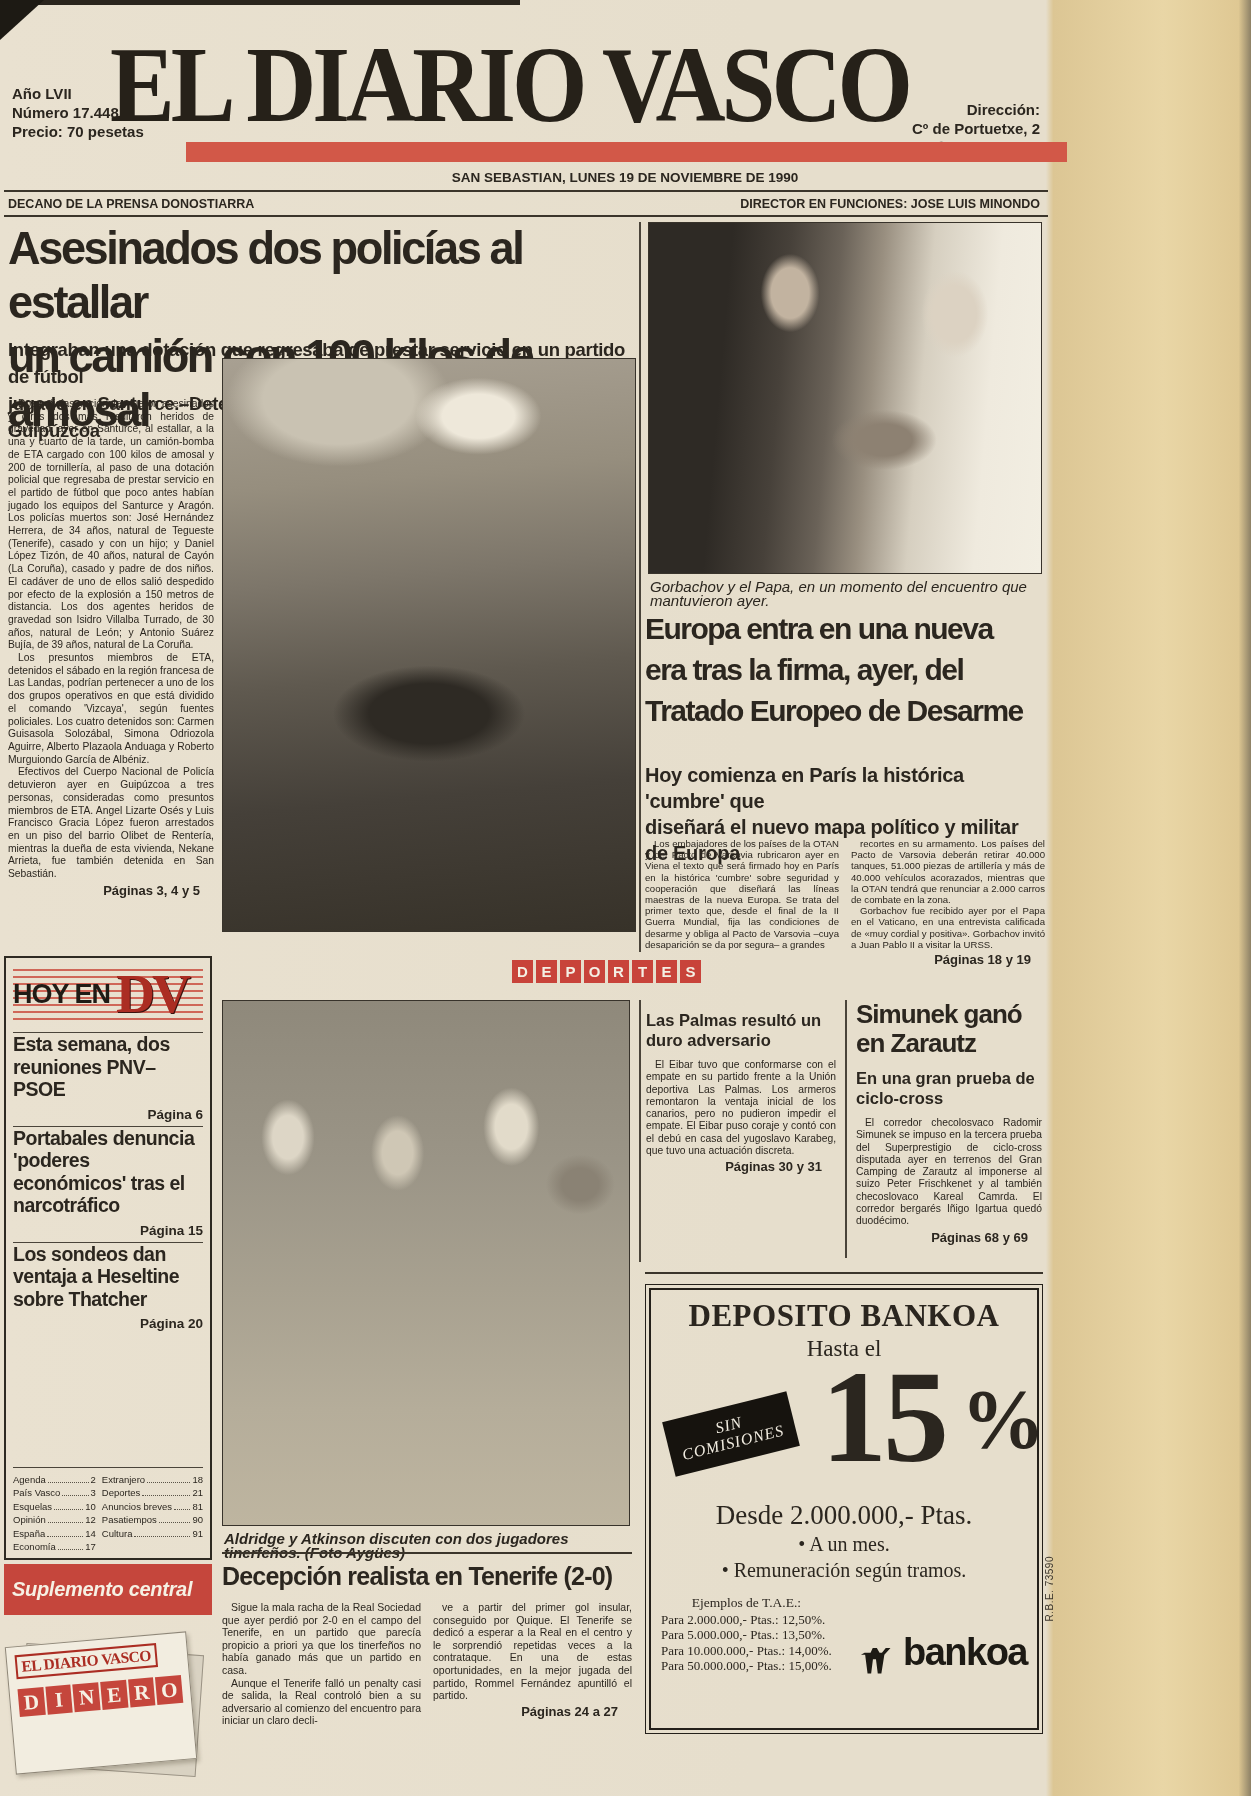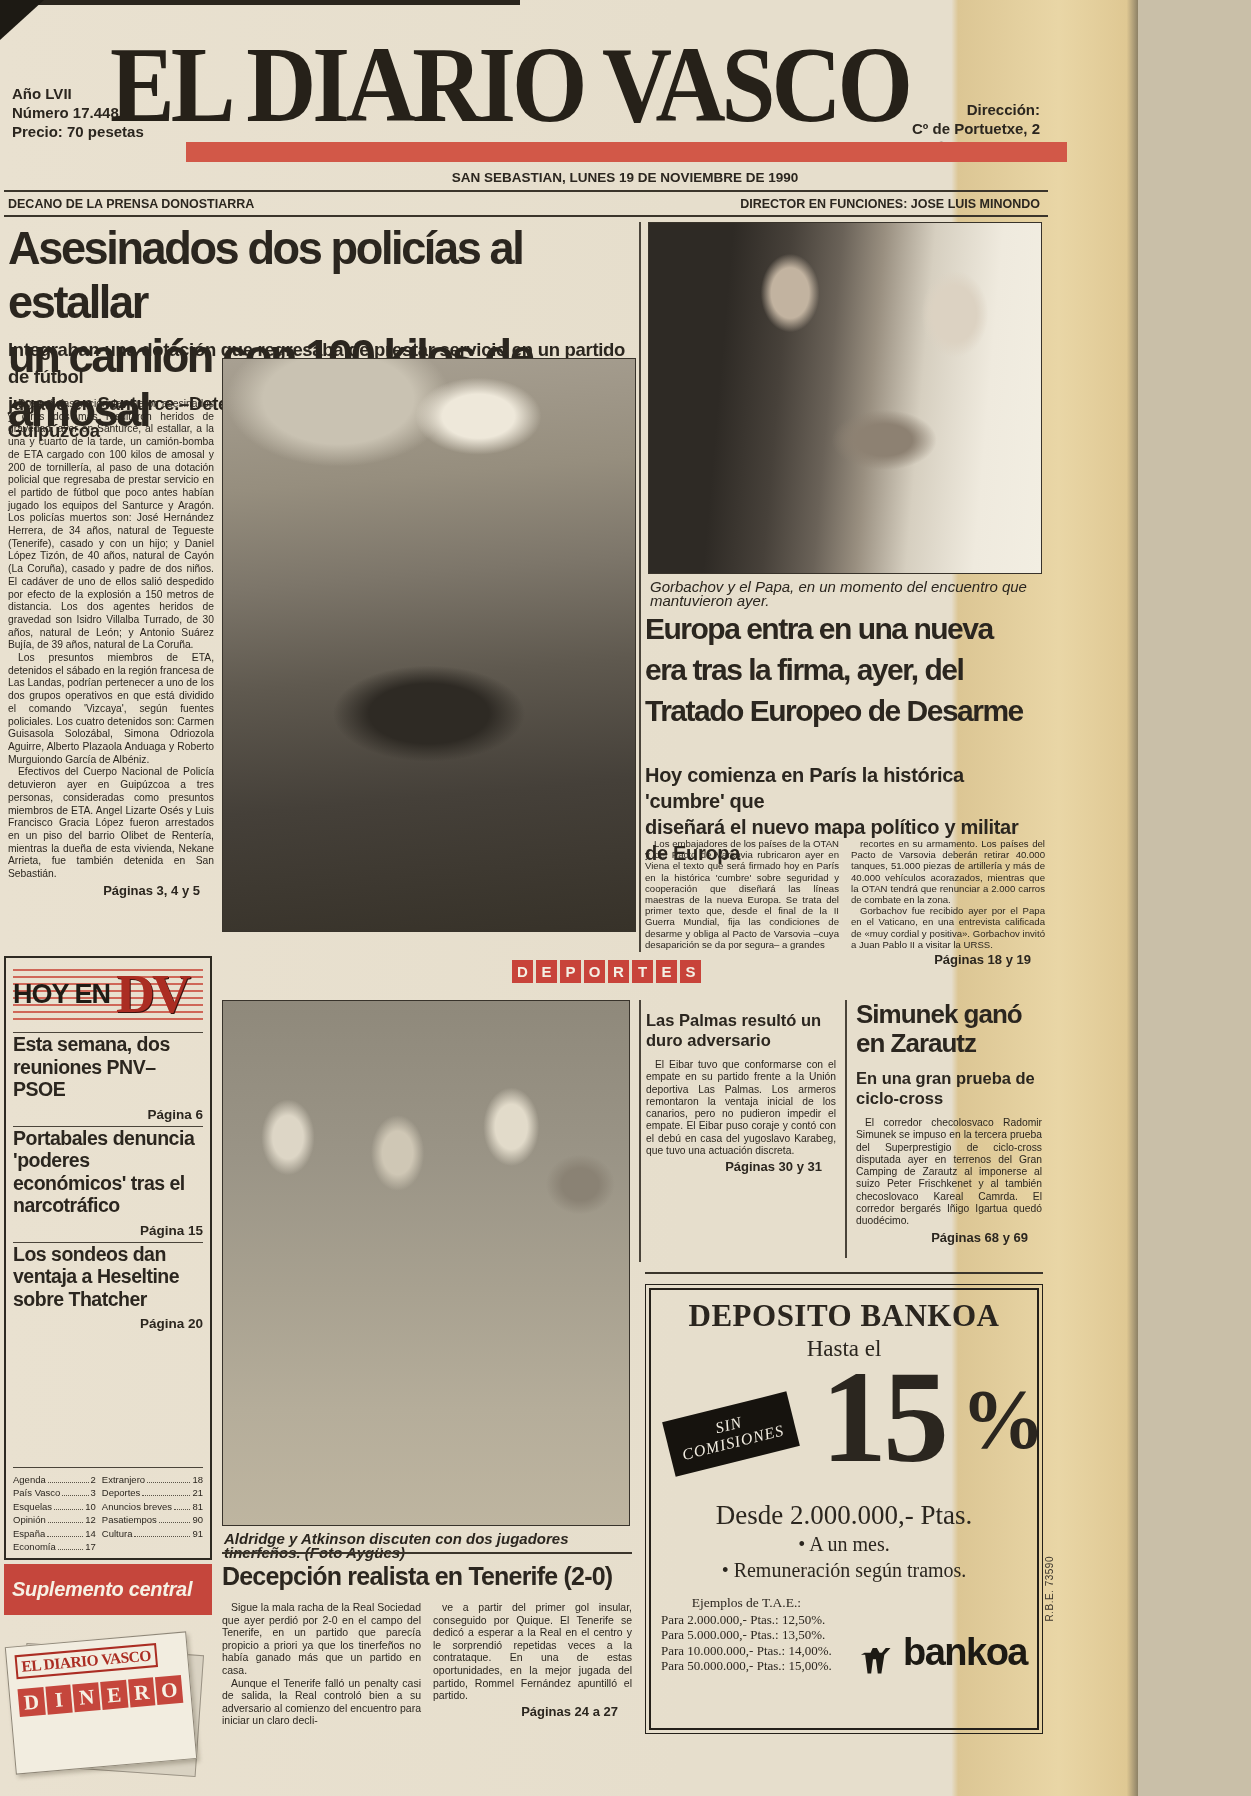--- a/index.html
+++ b/index.html
@@ -1,17 +1,17 @@
 <!DOCTYPE html>
 <html><head>
 <meta charset="utf-8">
 <style>
   html,body{margin:0;padding:0;background:#c9bfa8;}
   #page{
-    position:relative;width:1138px;height:1796px;overflow:hidden;
+    position:relative;width:1251px;height:1796px;overflow:hidden;
     font-family:"Liberation Sans",sans-serif;color:#2b261f;
     background:linear-gradient(90deg,#e9e1d0 0%,#e6decc 60%,#e6decc 83.6%,#dcc694 84.2%,#e9d6a6 93%,#dfc893 99%,#8d8166 100%);
   }
   .abs{position:absolute;}
   .scan-corner{left:0;top:0;width:44px;height:40px;background:#1d1a14;clip-path:polygon(0 0,100% 0,0 100%);}
   .scan-top{left:0;top:0;width:520px;height:5px;background:#2a251d;}
   
   .mh-left{left:12px;top:84px;font-size:15px;font-weight:bold;line-height:19px;}
   .mh-title{left:110px;top:22px;width:850px;font-family:"Liberation Serif",serif;font-weight:bold;
     font-size:97px;letter-spacing:-4px;white-space:nowrap;transform:scale(1.0,1.12);transform-origin:left top;color:#262119;}

